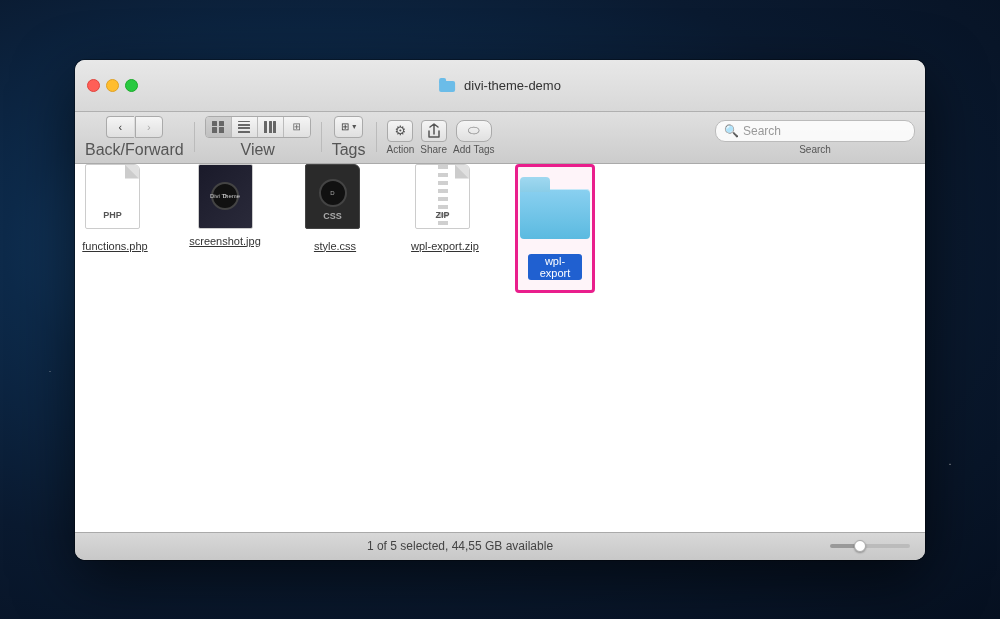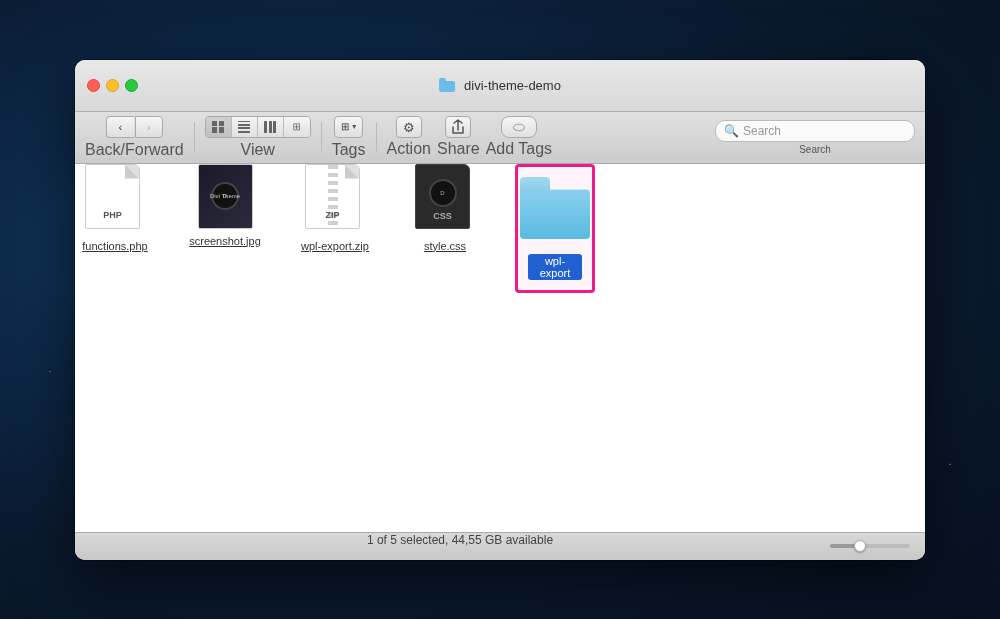--- a/index.html
+++ b/index.html
@@ -231,21 +231,21 @@
       border: 1px solid #aaa;
       border-radius: 4px;
       display: flex;
       align-items: center;
       justify-content: center;
       font-size: 13px;
       color: #555;
     }
 
     .action-label {
-      font-size: 16px;
+      font-size: 10px;
       color: #555;
     }
 
     .share-icon-area {
       width: 26px;
       height: 22px;
       background: linear-gradient(to bottom, #f5f5f5, #e0e0e0);
       border: 1px solid #aaa;
       border-radius: 4px;
       display: flex;
@@ -456,20 +456,21 @@
       border-radius: 3px;
       text-align: center;
     }
 
     
     .status-bar {
       height: 28px;
       background: linear-gradient(to bottom, #d8d8d8 0%, #c8c8c8 100%);
       border-top: 1px solid #aaa;
       display: flex;
+      align-items: center;
       justify-content: center;
       padding: 0 15px;
       flex-shrink: 0;
     }
 
     .status-text {
       font-size: 12px;
       color: #444;
       flex: 1;
       text-align: center;
@@ -680,44 +681,44 @@
 
     <div class="file-item">
       <div class="screenshot-thumb">
         <div class="divi-circle-large">
           <span style="font-size:6px;color:#aaa;">D</span>
         </div>
       </div>
       <span class="filename">screenshot.jpg</span>
     </div>
 
+    <div class="file-item css-icon-wrap">
+      <div class="php-icon">
+        <div class="doc-body" style="background:#2a2a2a;border-color:#444;display:flex;align-items:center;justify-content:center;flex-direction:column;">
+          <div class="divi-circle-large" style="margin-top:8px;">
+            <span style="font-size:6px;color:#aaa;">D</span>
+          </div>
+          <span class="doc-label" style="color:#aaa;position:relative;bottom:auto;left:auto;transform:none;margin-top:4px;">CSS</span>
+        </div>
+      </div>
+      <span class="filename">style.css</span>
+    </div>
+
     <div class="file-item zip-icon-wrap">
       <div class="php-icon">
         <div class="doc-body" style="position:relative;overflow:hidden;">
           <div class="doc-fold"></div>
           <div class="doc-fold-inner"></div>
           <div class="zip-zipper"></div>
           <span class="doc-label">ZIP</span>
         </div>
       </div>
       <span class="filename">wpl-export.zip</span>
     </div>
 
-    <div class="file-item css-icon-wrap">
-      <div class="php-icon">
-        <div class="doc-body" style="background:#2a2a2a;border-color:#444;display:flex;align-items:center;justify-content:center;flex-direction:column;">
-          <div class="divi-circle-large" style="margin-top:8px;">
-            <span style="font-size:6px;color:#aaa;">D</span>
-          </div>
-          <span class="doc-label" style="color:#aaa;position:relative;bottom:auto;left:auto;transform:none;margin-top:4px;">CSS</span>
-        </div>
-      </div>
-      <span class="filename">style.css</span>
-    </div>
-
     <div class="file-item folder-item">
       <div class="folder-big"></div>
       <span class="folder-filename-selected">wpl-export</span>
     </div>
 
   </div>
 
   <div class="status-bar">
     <span class="status-text">1 of 5 selected, 44,55 GB available</span>
     <div class="zoom-slider-area">

